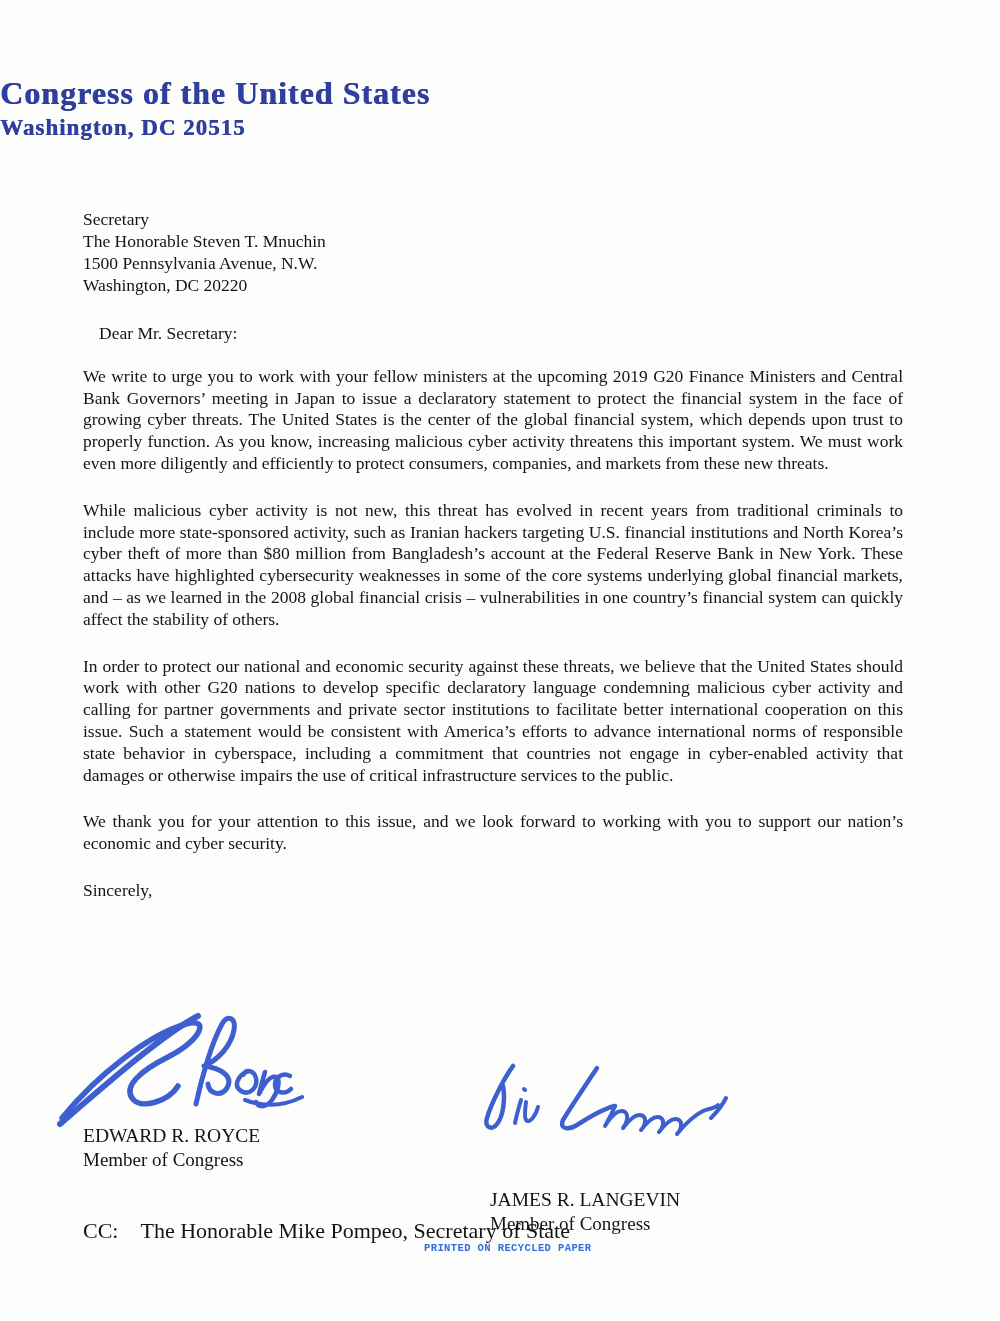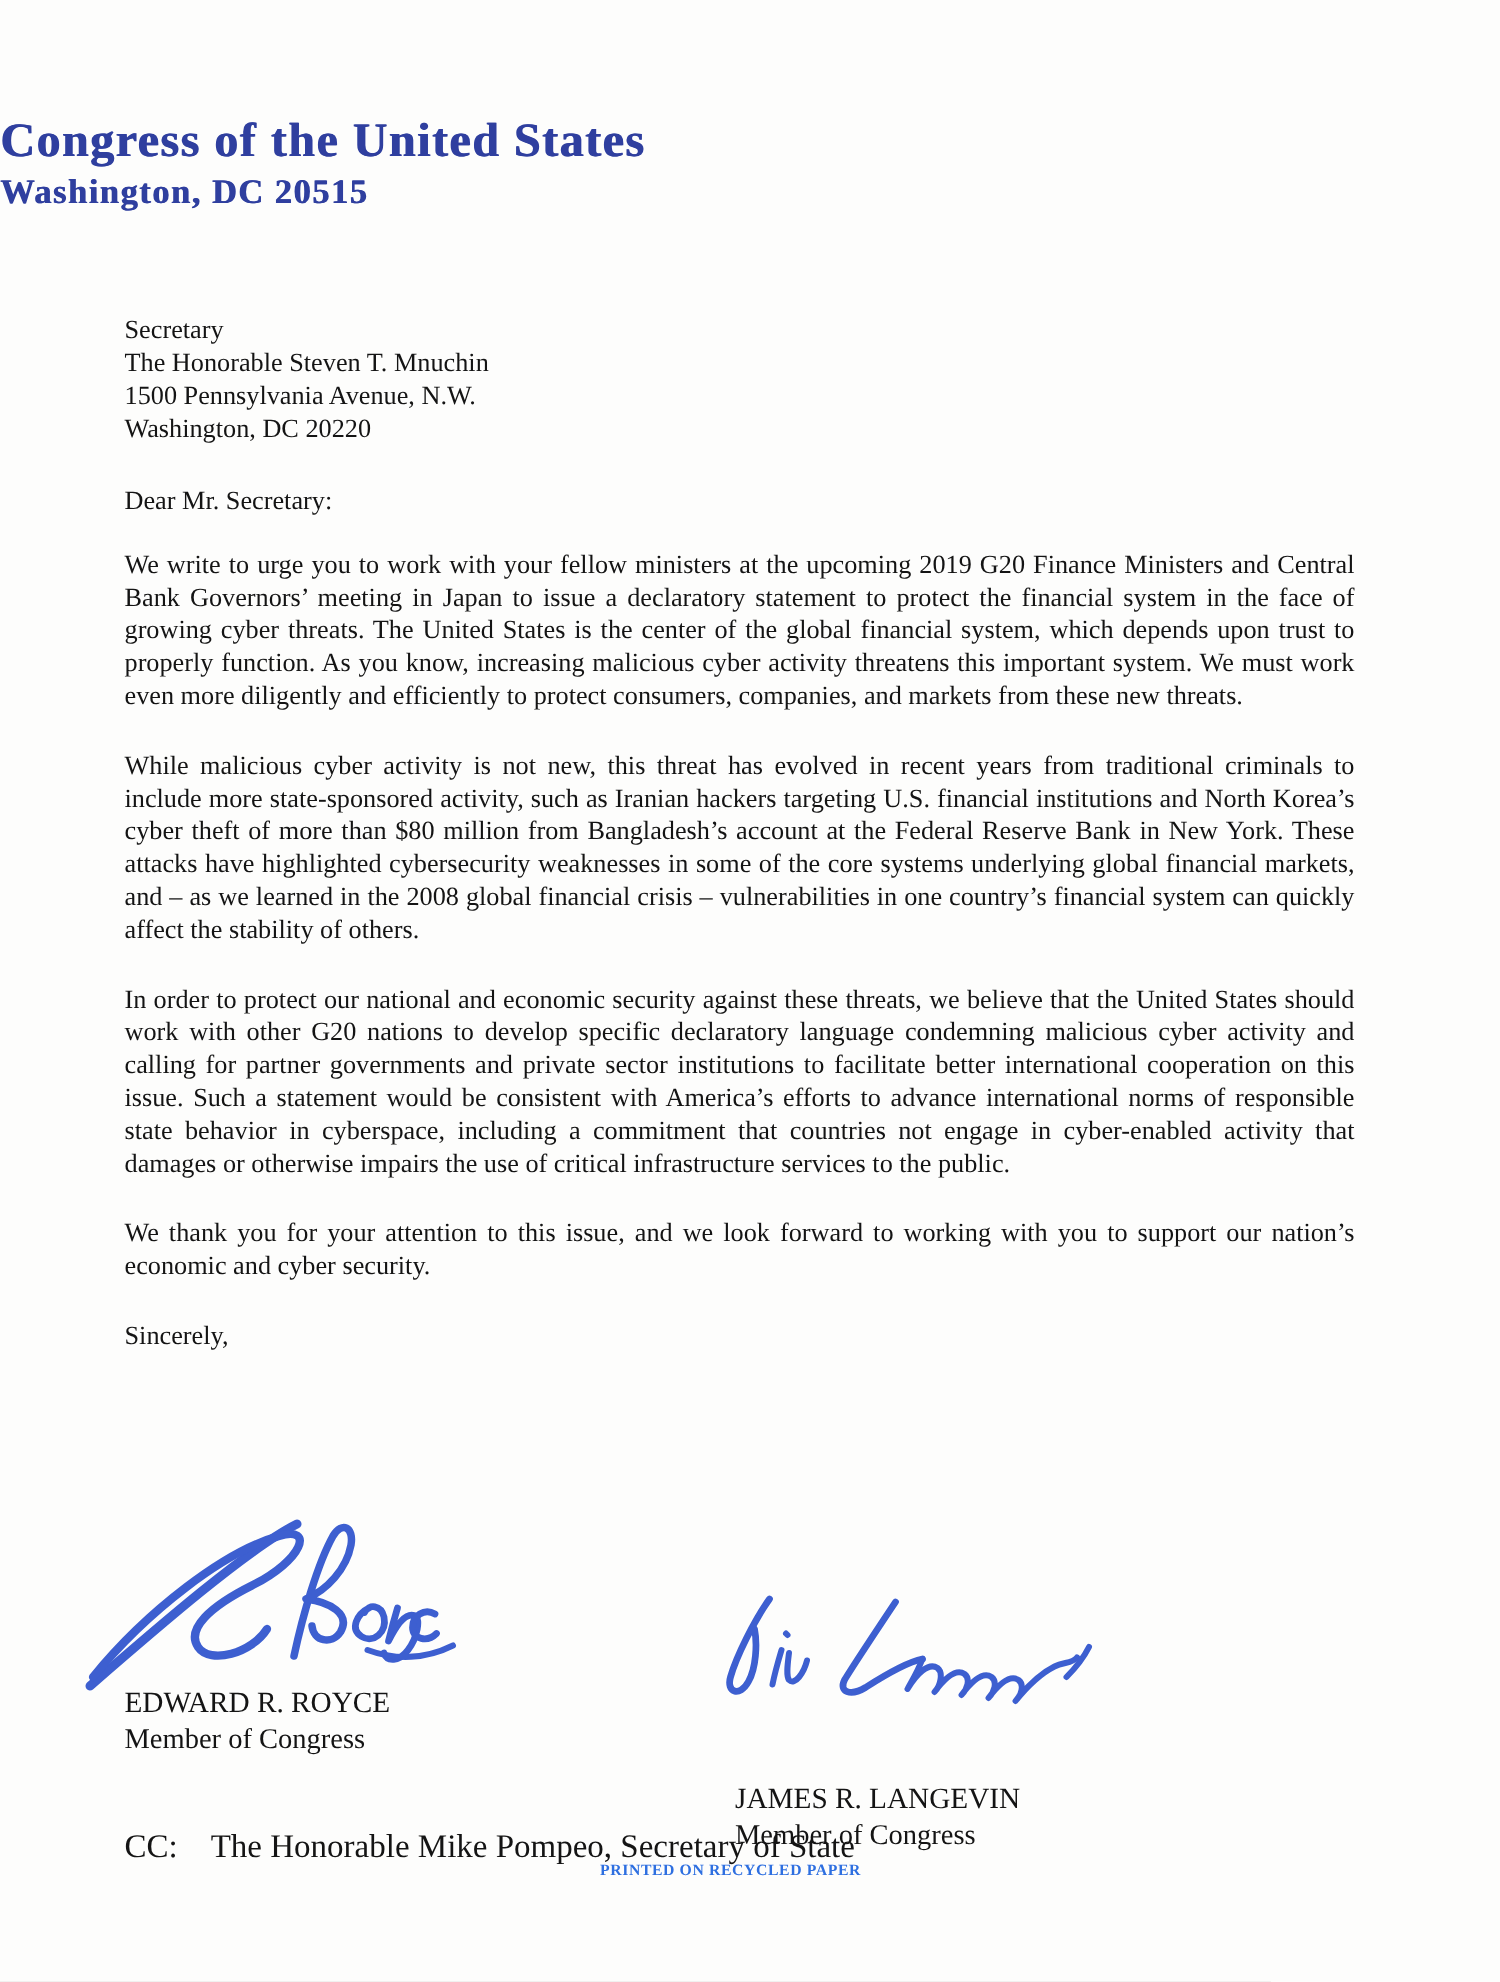--- a/index.html
+++ b/index.html
@@ -29,36 +29,36 @@
   .lh-sub{
     font-size:23px;font-weight:bold;letter-spacing:1px;margin-top:3px;
     text-shadow:0.5px 0 0 var(--letterhead-blue);
   }
   .content{
     position:absolute;left:83px;top:208px;width:820px;
     font-size:17.5px;line-height:21.8px;
   }
   .date{margin:0 0 31px 0;}
   .address{margin:0 0 27px 0;line-height:22px;}
-  .salutation{margin:0 0 21px 0;}
+  .salutation{margin:0 0 21px 16px;}
   .para{margin:0 0 25px 0;text-align:justify;}
   .closing{margin:0;}
   .sig-svg{position:absolute;}
   .sig-royce{left:50px;top:1012px;}
   .sig-langevin{left:455px;top:1060px;}
   .sig-block{position:absolute;line-height:24px;}
   .sig-block-royce{left:83px;top:1124px;}
   .sig-block-langevin{left:490px;top:1188px;}
   .sig-name{font-size:19.5px;}
   .sig-title{font-size:19px;}
   .cc-line{position:absolute;left:83px;top:1218px;font-size:22px;}
   .cc-text{margin-left:22px;}
   .footer-note{
-    position:absolute;left:400px;top:1242px;
-    font-family:Liberation Serif, serif;
+    position:absolute;left:424px;top:1242px;
+    font-family:Liberation Mono, monospace;
     font-size:10.5px;font-weight:bold;letter-spacing:0.4px;
     color:var(--footer-blue);
     text-align:center;
   }
   svg path{fill:none;stroke:var(--signature-blue);stroke-linecap:round;stroke-linejoin:round;}
 </style>
 </head>
 <body>
 
 <div class="page">

